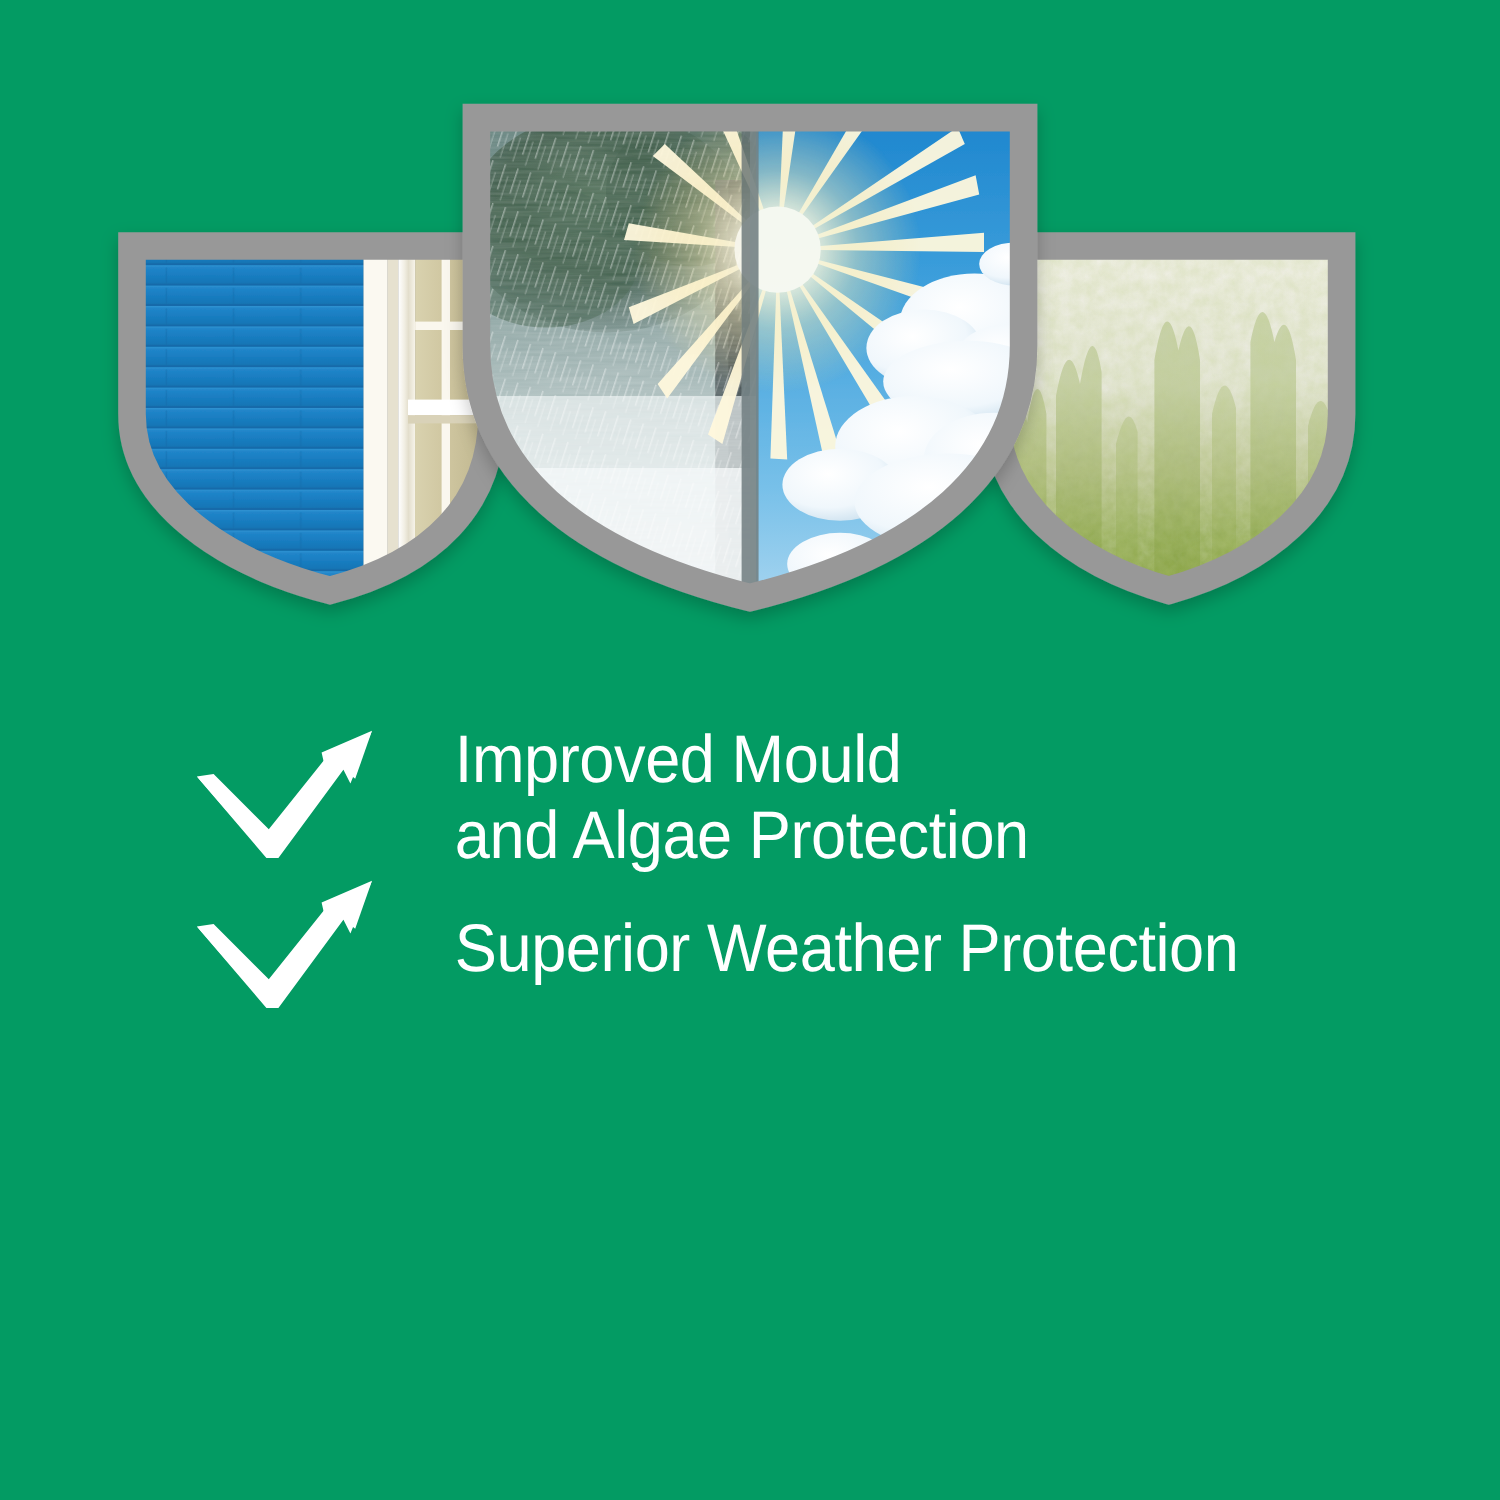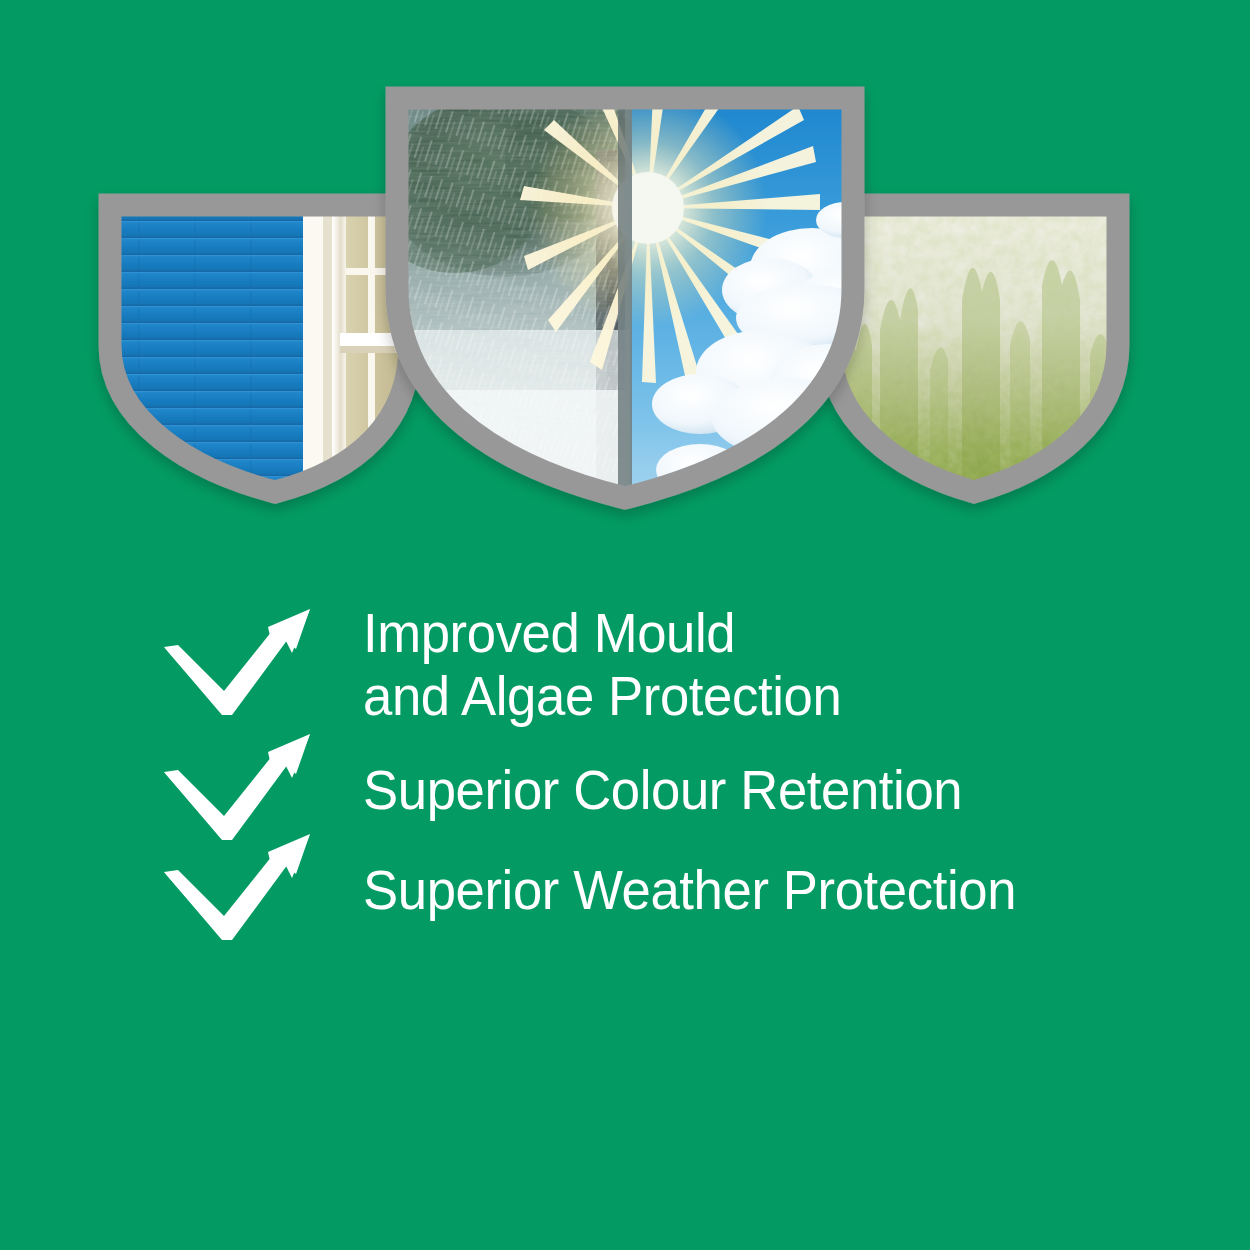--- a/index.html
+++ b/index.html
@@ -22,20 +22,21 @@
   #benefits-list {
     position:absolute;
     left:0; top:590px;
     width:1250px;
   }
   .benefit-row {
     position:relative;
     display:flex;
     align-items:center;
     min-height:100px;
+    padding-left:16px;
   }
   .benefit-row.two-line { min-height:150px; }
 
   .tick-icon {
     position:absolute;
     left:160px;
     width:165px; height:120px;
     flex:0 0 auto;
   }
   .tick-icon svg { display:block; width:165px; height:120px; }
@@ -292,31 +293,20 @@
         <path d="M4,42 L62,110 L72,110 L128,34 L112,26 L64,86 L18,40 Z" fill="#ffffff"></path>
         <path d="M108,22 L150,4 L132,48 L126,36 L112,40 Z" fill="#ffffff"></path>
         <path d="M150,4 L126,36 L136,44 Z" fill="#ffffff"></path>
       </svg>
     </span>
     <span class="benefit-label">Improved Mould
 and Algae Protection</span>
   </div>
 
 
-  <div class="benefit-row">
-    <span class="tick-icon">
-      <svg viewBox="0 0 165 120" xmlns="http://www.w3.org/2000/svg">
-        <path d="M4,42 L58,104 L56,88 Z" fill="#ffffff"></path>
-        <path d="M4,42 L62,110 L72,110 L128,34 L112,26 L64,86 L18,40 Z" fill="#ffffff"></path>
-        <path d="M108,22 L150,4 L132,48 L126,36 L112,40 Z" fill="#ffffff"></path>
-        <path d="M150,4 L126,36 L136,44 Z" fill="#ffffff"></path>
-      </svg>
-    </span>
-    <span class="benefit-label">Superior Colour Retention</span>
-  </div>
 
   <div class="benefit-row">
     <span class="tick-icon">
       <svg viewBox="0 0 165 120" xmlns="http://www.w3.org/2000/svg">
         <path d="M4,42 L58,104 L56,88 Z" fill="#ffffff"></path>
         <path d="M4,42 L62,110 L72,110 L128,34 L112,26 L64,86 L18,40 Z" fill="#ffffff"></path>
         <path d="M108,22 L150,4 L132,48 L126,36 L112,40 Z" fill="#ffffff"></path>
         <path d="M150,4 L126,36 L136,44 Z" fill="#ffffff"></path>
       </svg>
     </span>

